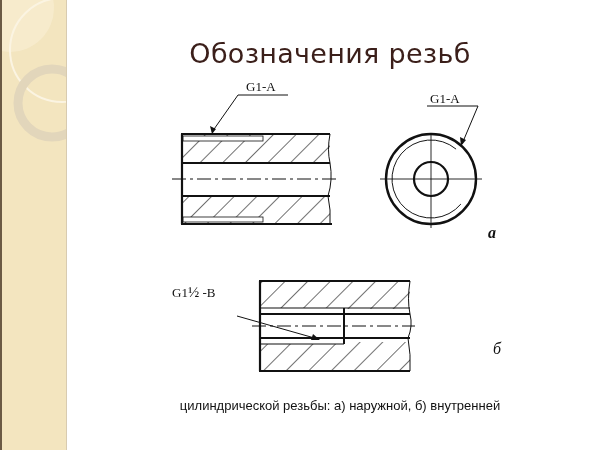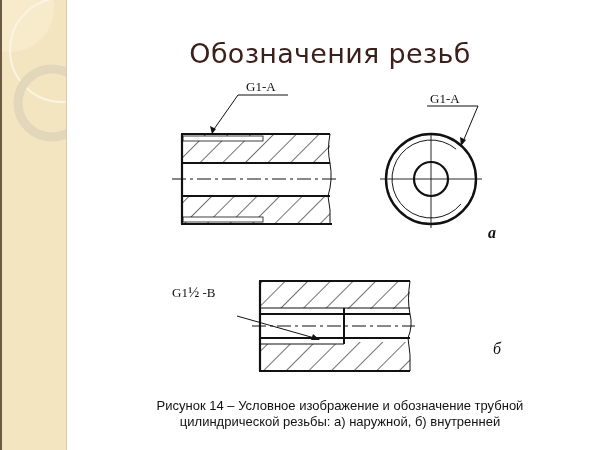--- a/index.html
+++ b/index.html
@@ -82,15 +82,14 @@
 <div class="lbl" style="left:246px;top:79px;font-size:13px;">G1-A</div>
 <div class="lbl" style="left:430px;top:91px;font-size:13px;">G1-A</div>
 <div class="lbl" style="left:488px;top:224px;font-size:16px;font-style:italic;font-weight:bold;">а</div>
 
 <div class="lbl" style="left:172px;top:284px;font-size:13px;">
   <span>G1</span><span style="font-size:15px;">½</span><span> -B</span>
 </div>
 <div class="lbl" style="left:493px;top:340px;font-size:16px;font-style:italic;">б</div>
 
 <div class="caption">
-  <div>Рисунок 14 – Условное изображение и обозначение трубной</div>
   <div>цилиндрической резьбы: а) наружной, б) внутренней</div>
 </div>
 
 </body></html>

